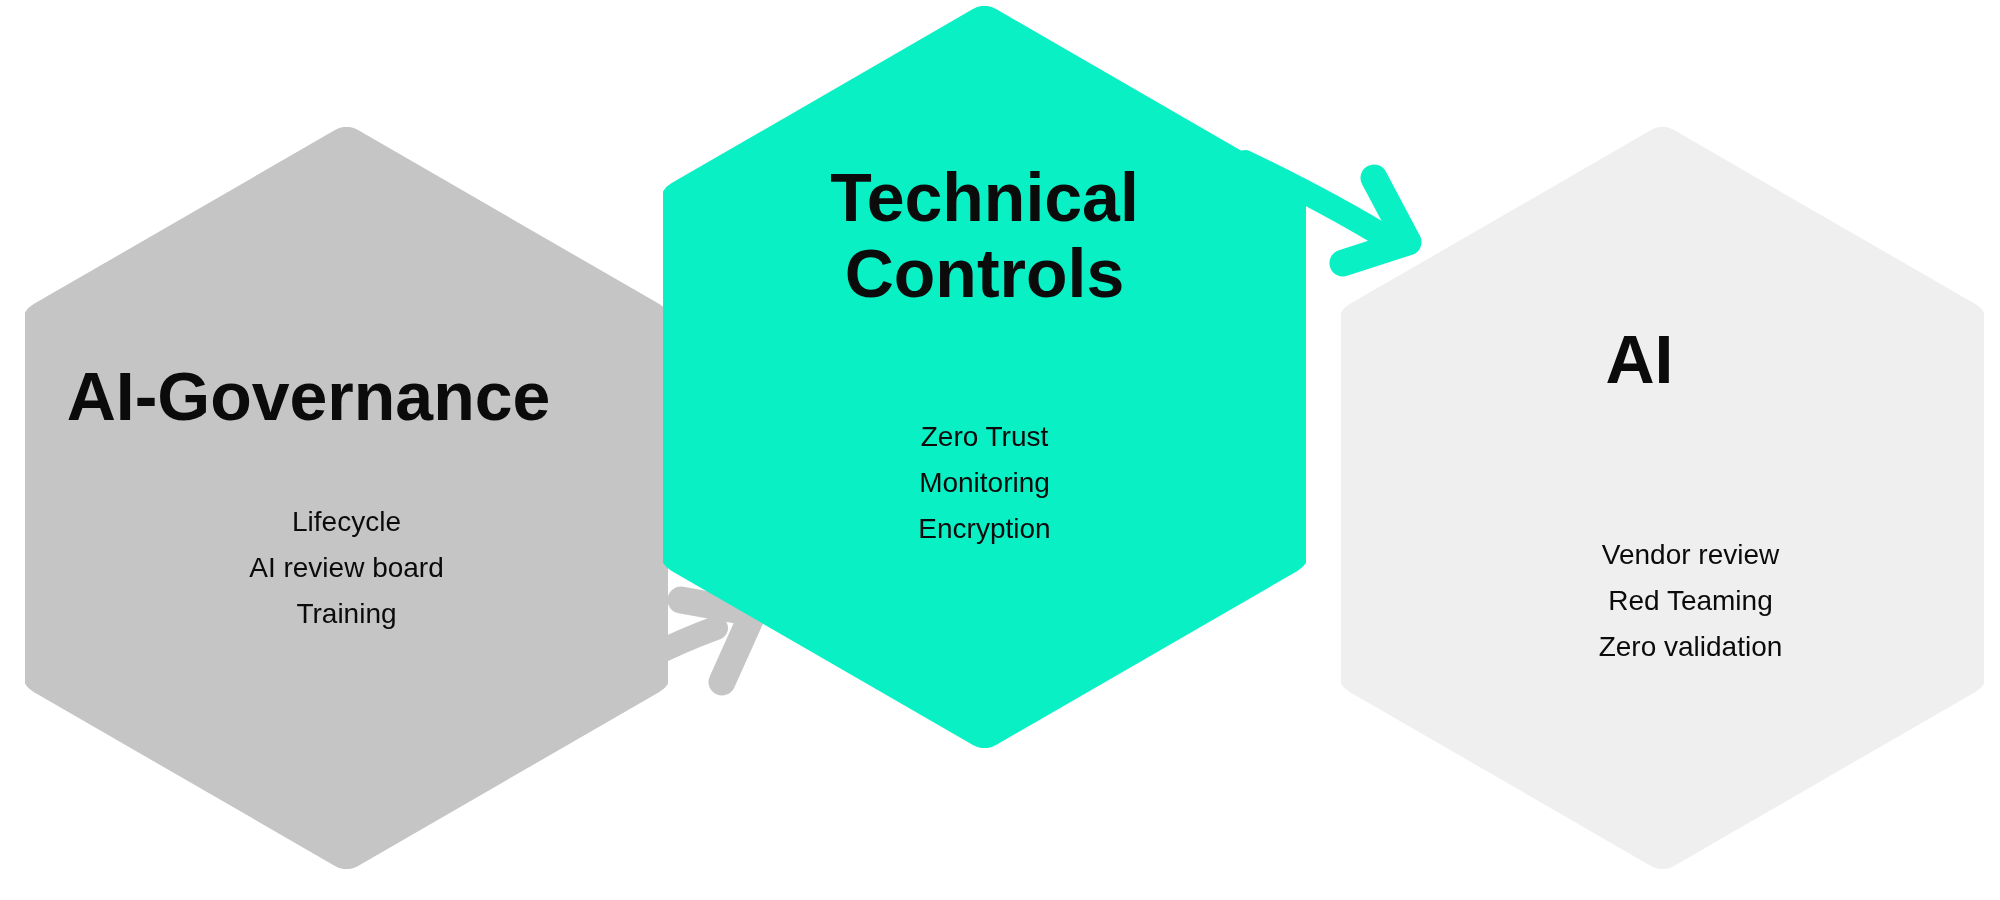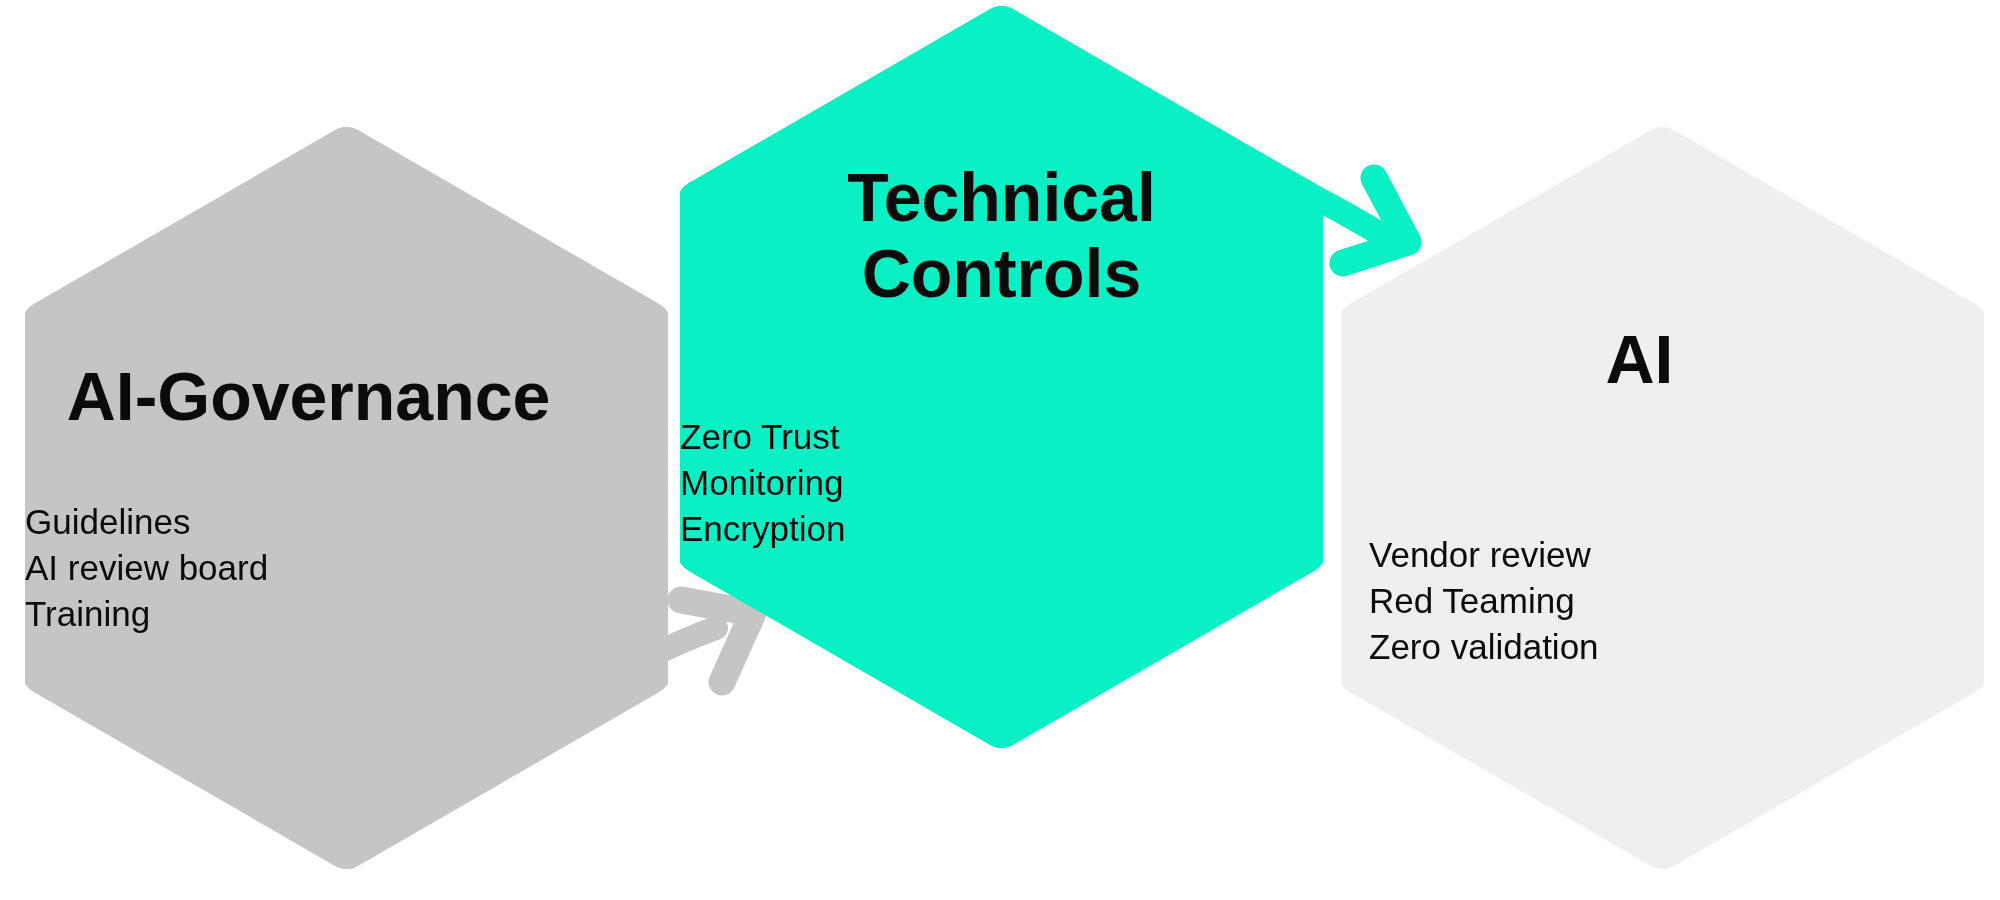--- a/index.html
+++ b/index.html
@@ -19,21 +19,21 @@
     z-index: 0;
   }
 
   .hex {
     position: absolute;
     width: 643px;
     height: 742px;
     z-index: 1;
   }
   .hex-left  { left: 25px;   top: 127px; }
-  .hex-mid   { left: 680px;  top: 6px;   }
+  .hex-mid   { left: 663px;  top: 6px;   }
   .hex-right { left: 1341px; top: 127px; }
 
   .hex-bg {
     position: absolute;
     left: 0; top: 0;
     width: 100%; height: 100%;
   }
 
   .hex-title {
     position: absolute;
@@ -47,22 +47,23 @@
     z-index: 2;
   }
   .hex-left  .hex-title { top: 229px; line-height: 80px; transform: translateX(-38px); }
   .hex-mid   .hex-title { top: 153px; line-height: 76px; }
   .hex-right .hex-title { top: 190px; line-height: 84px; transform: translateX(-23px); }
 
   .hex-items {
     position: absolute;
     left: 0;
     width: 100%;
+    text-align: center;
     font-weight: 400;
-    font-size: 35px;
+    font-size: 28px;
     line-height: 46px;
     color: #0b0b0b;
     z-index: 2;
   }
   .hex-left  .hex-items { top: 372px; }
   .hex-mid   .hex-items { top: 408px; }
   .hex-right .hex-items { top: 405px; margin-left: 28px; }
 </style>
 </head>
 <body>
@@ -81,21 +82,21 @@
   </svg>
 
   <div class="hex hex-left">
     <svg class="hex-bg" viewBox="0 0 643 742">
       <polygon points="321.5,23.1 622.8,197.1 622.8,545 321.5,718.9 20.2,545 20.2,197.1" stroke-width="46.2" stroke-linejoin="round" fill="#c5c5c5" stroke="#c5c5c5"></polygon>
     </svg>
     <div class="hex-title">
       <div>AI-Governance</div>
     </div>
     <div class="hex-items">
-      <div>Guidelines</div>
+      <div>Lifecycle</div>
       <div>AI review board</div>
       <div>Training</div>
     </div>
   </div>
 
   <div class="hex hex-mid">
     <svg class="hex-bg" viewBox="0 0 643 742">
       <polygon points="321.5,23.1 622.8,197.1 622.8,545 321.5,718.9 20.2,545 20.2,197.1" stroke-width="46.2" stroke-linejoin="round" fill="#0af0c5" stroke="#0af0c5"></polygon>
     </svg>
     <div class="hex-title">

